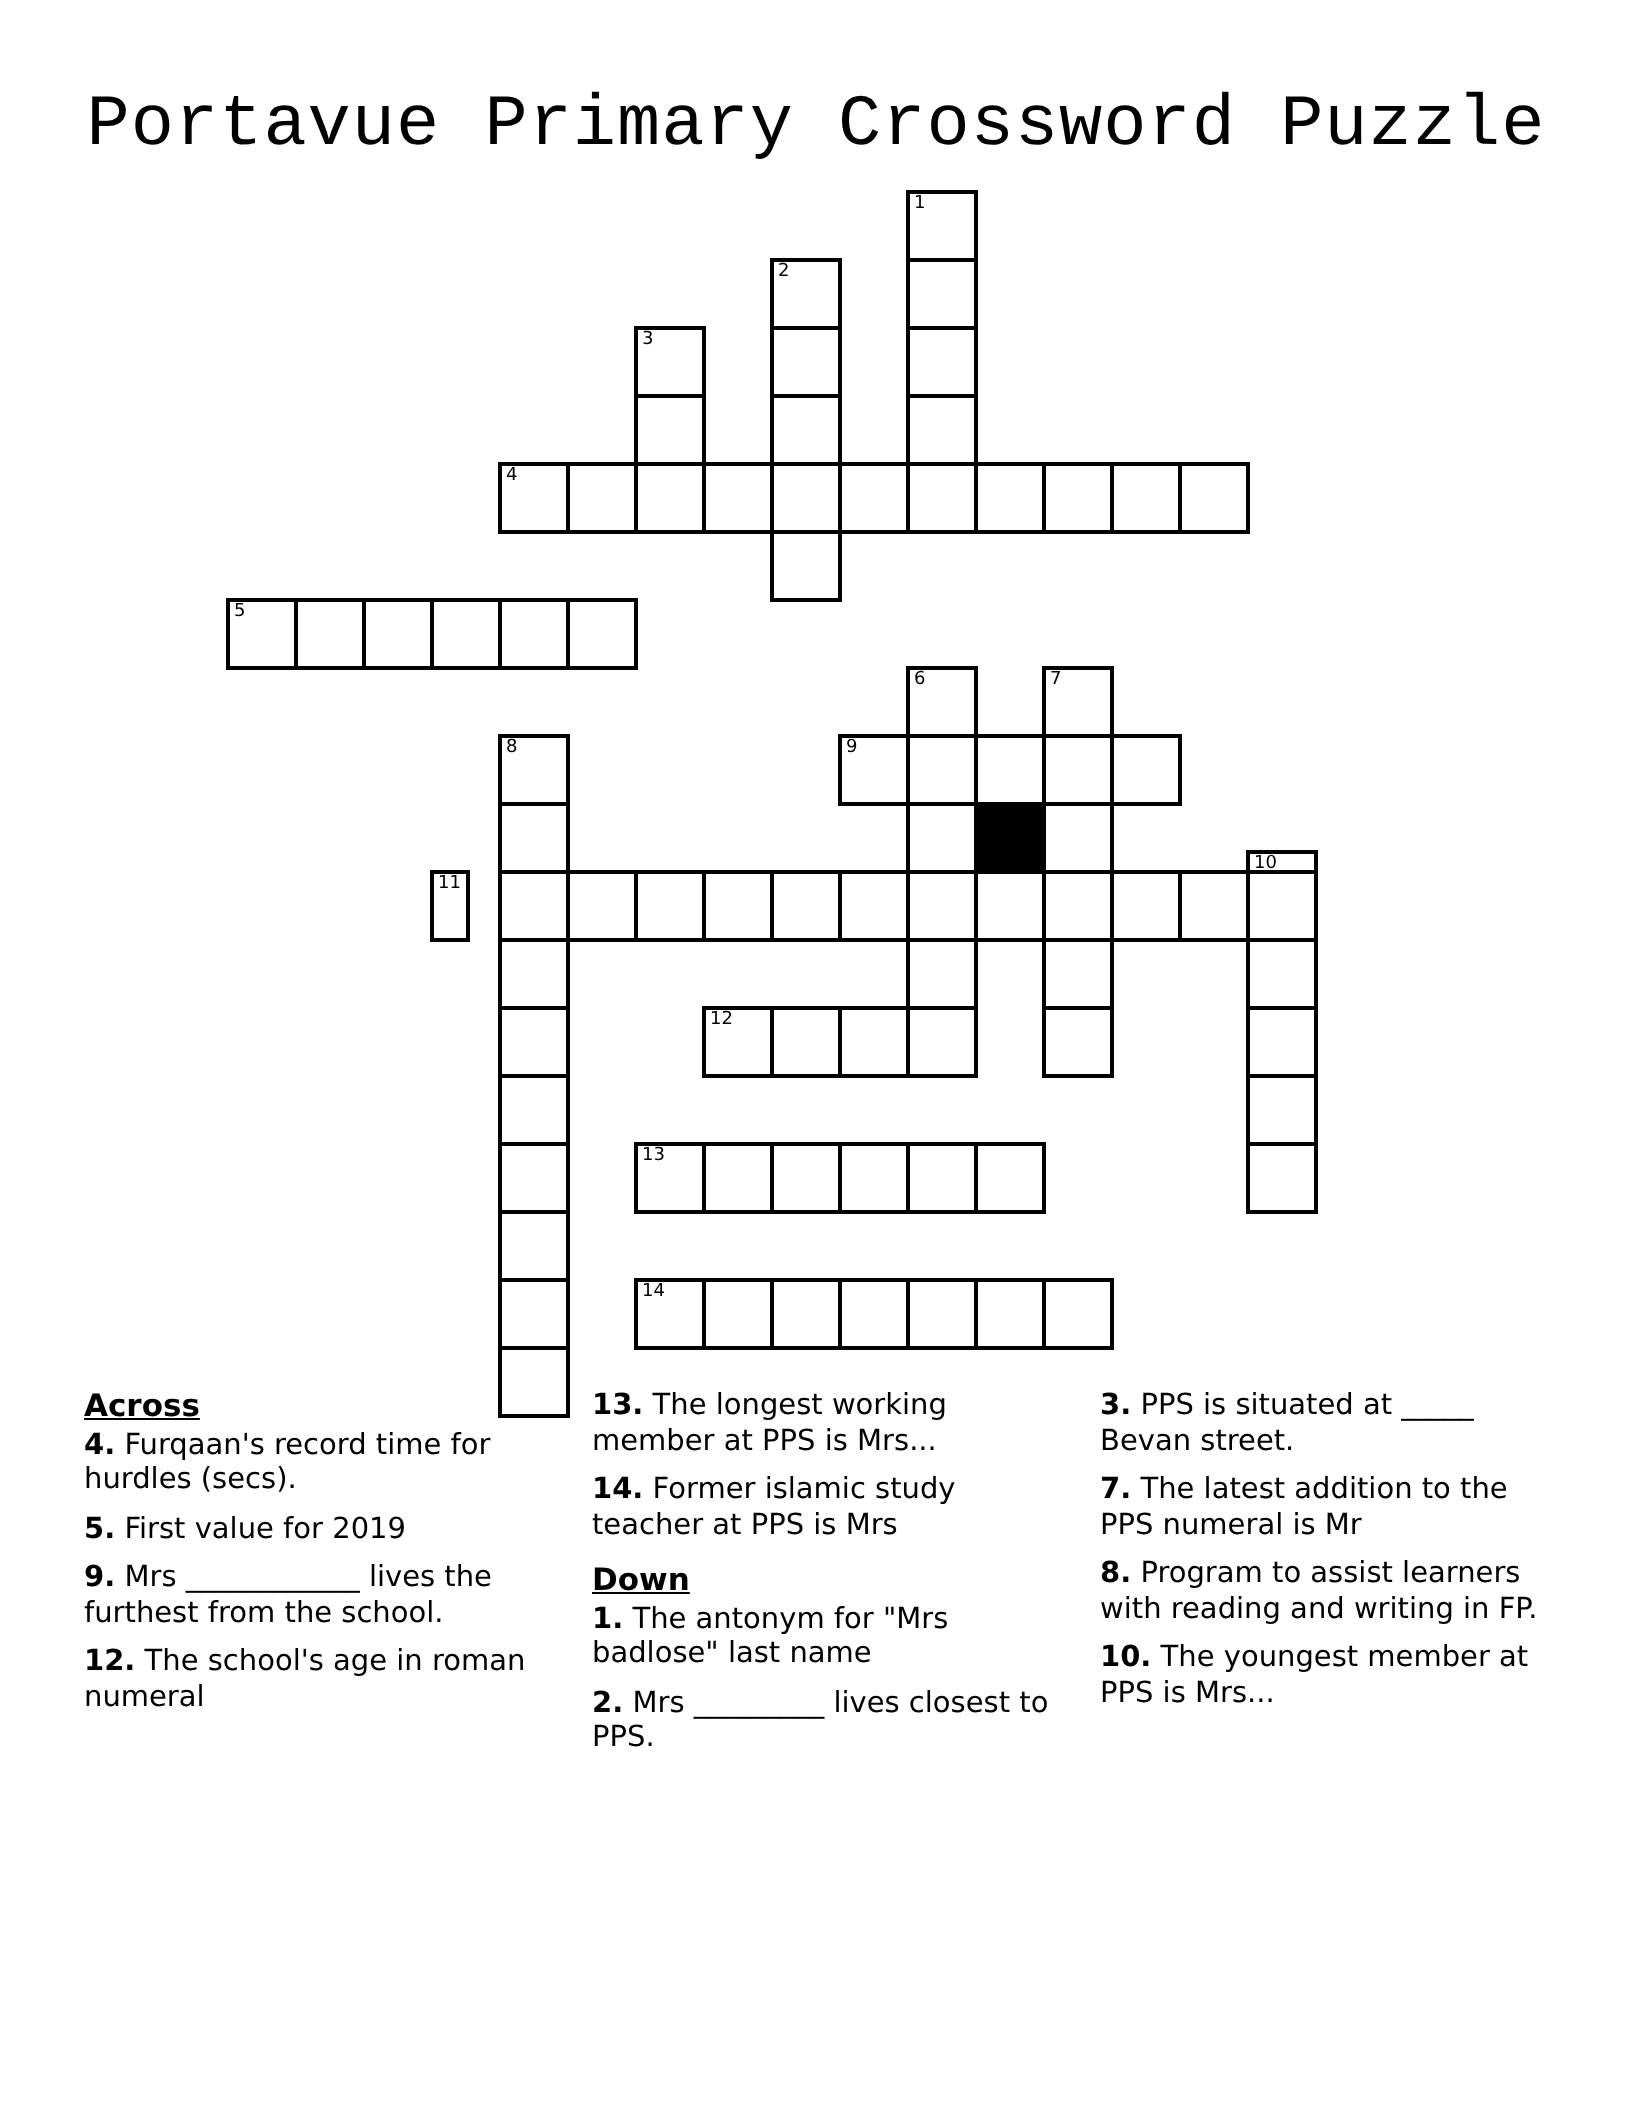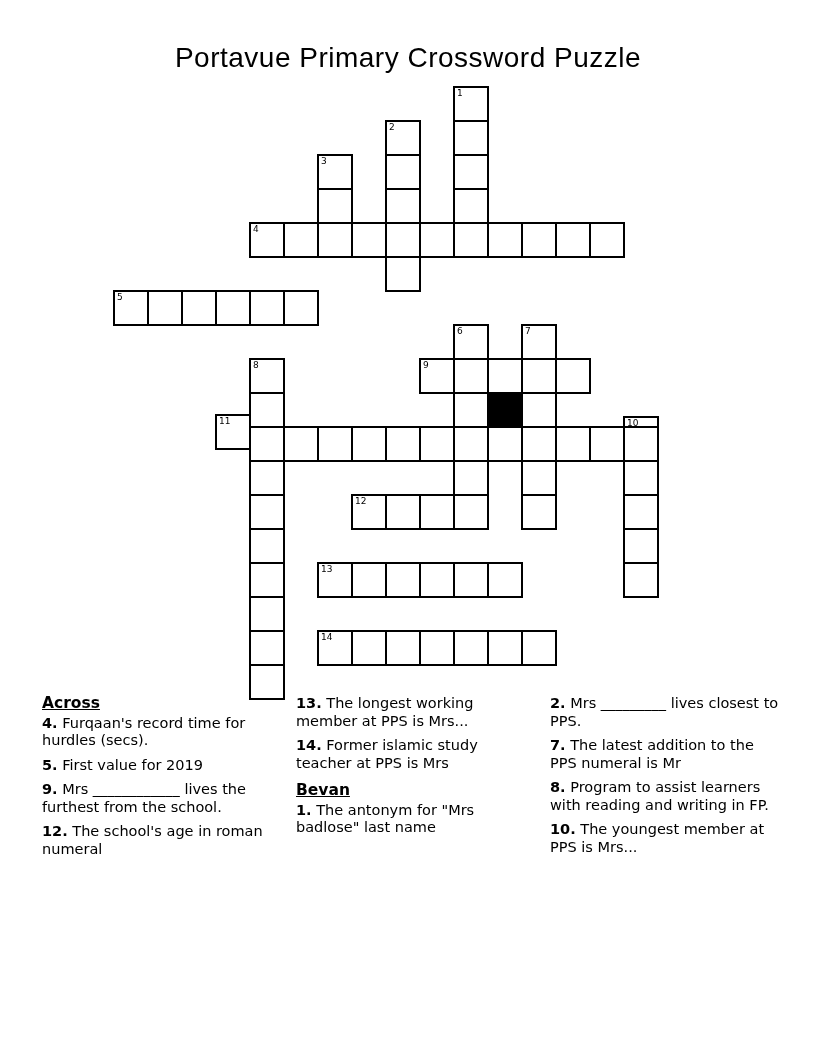--- a/index.html
+++ b/index.html
@@ -10,26 +10,26 @@
   body {
     width: 816px;
     height: 1056px;
     font-family: "DejaVu Sans", sans-serif;
     color: #000000;
     position: relative;
     overflow: hidden;
   }
   #title {
     text-align: center;
-    font-size: 28px;
+    font-size: 36px;
     font-weight: normal;
     letter-spacing: 0.5px;
     margin: 0;
     padding-top: 42px;
-    font-family: Liberation Sans, sans-serif;
+    font-family: Liberation Mono, monospace;
   }
   #grid-wrap {
     position: relative;
     width: 816px;
     height: 590px;
     margin-top: 12px;
   }
   .cell {
     position: absolute;
     box-sizing: border-box;
@@ -133,21 +133,21 @@
     <div class="cell" style="left: 487px; top: 272px; width: 36px; height: 36px;"></div>
     <div class="cell" style="left: 521px; top: 272px; width: 36px; height: 36px;"></div>
     <div class="cell" style="left: 555px; top: 272px; width: 36px; height: 36px;"></div>
     <div class="cell" style="left: 249px; top: 306px; width: 36px; height: 36px;"></div>
     <div class="cell" style="left: 453px; top: 306px; width: 36px; height: 36px;"></div>
     <div class="cell black" style="left: 487px; top: 306px; width: 36px; height: 36px;"></div>
     <div class="cell" style="left: 521px; top: 306px; width: 36px; height: 36px;"></div>
     <div class="cell" style="left: 623px; top: 306px; width: 36px; height: 48px; margin-top: 24px;">
       <span class="num">10</span>
     </div>
-    <div class="cell" style="left: 215px; top: 328px; width: 36px; height: 36px;">
+    <div class="cell" style="left: 215px; top: 340px; width: 20px; height: 36px;">
       <span class="num">11</span>
     </div>
     <div class="cell" style="left: 249px; top: 340px; width: 36px; height: 36px;"></div>
     <div class="cell" style="left: 283px; top: 340px; width: 36px; height: 36px;"></div>
     <div class="cell" style="left: 317px; top: 340px; width: 36px; height: 36px;"></div>
     <div class="cell" style="left: 351px; top: 340px; width: 36px; height: 36px;"></div>
     <div class="cell" style="left: 385px; top: 340px; width: 36px; height: 36px;"></div>
     <div class="cell" style="left: 419px; top: 340px; width: 36px; height: 36px;"></div>
     <div class="cell" style="left: 453px; top: 340px; width: 36px; height: 36px;"></div>
     <div class="cell" style="left: 487px; top: 340px; width: 36px; height: 36px;"></div>
@@ -195,19 +195,20 @@
   </div>
 
 <div id="clues">
   <p class="clue-head">Across</p>
   <p class="clue"><b>4.</b> <span>Furqaan's record time for hurdles (secs).</span></p>
   <p class="clue"><b>5.</b> <span>First value for 2019</span></p>
   <p class="clue"><b>9.</b> <span>Mrs ____________ lives the furthest from the school.</span></p>
   <p class="clue"><b>12.</b> <span>The school's age in roman numeral</span></p>
   <p class="clue"><b>13.</b> <span>The longest working member at PPS is Mrs...</span></p>
   <p class="clue"><b>14.</b> <span>Former islamic study teacher at PPS is Mrs</span></p>
-  <p class="clue-head spacer-top">Bevan</p>
+  <p class="clue-head spacer-top">Down</p>
   <p class="clue"><b>1.</b> <span>The antonym for "Mrs badlose" last name</span></p>
   <p class="clue"><b>2.</b> <span>Mrs _________ lives closest to PPS.</span></p>
+  <p class="clue"><b>3.</b> <span>PPS is situated at _____ Bevan street.</span></p>
   <p class="clue"><b>7.</b> <span>The latest addition to the PPS numeral is Mr</span></p>
   <p class="clue"><b>8.</b> <span>Program to assist learners with reading and writing in FP.</span></p>
   <p class="clue"><b>10.</b> <span>The youngest member at PPS is Mrs...</span></p>
 </div>
 
 </body></html>

